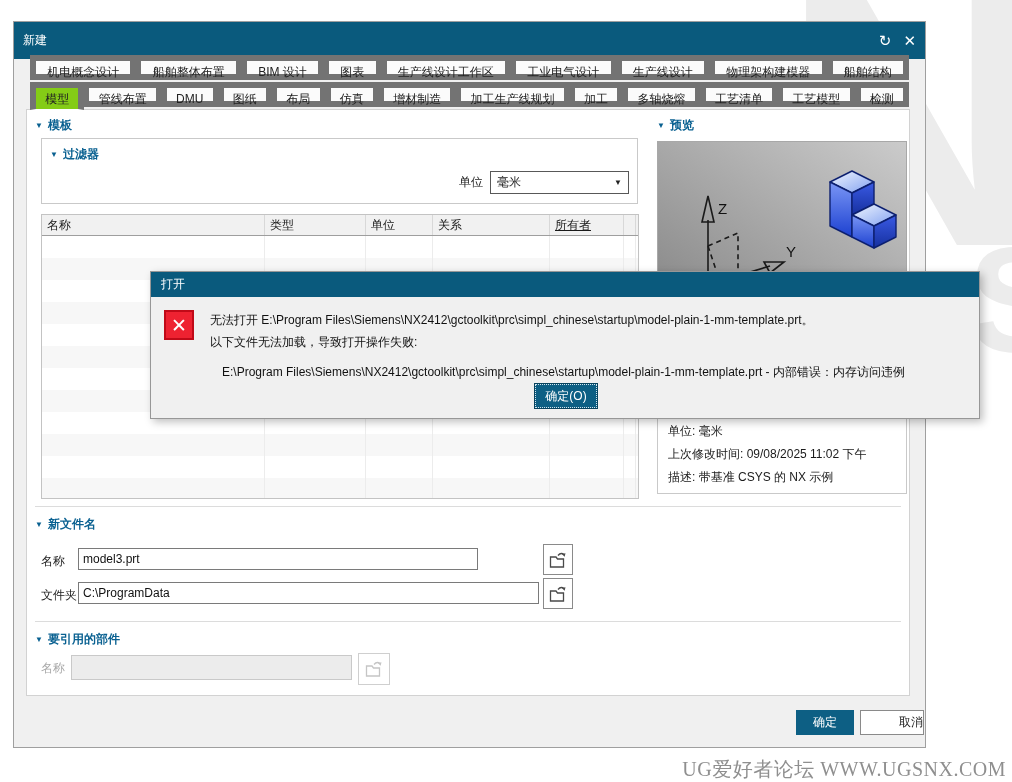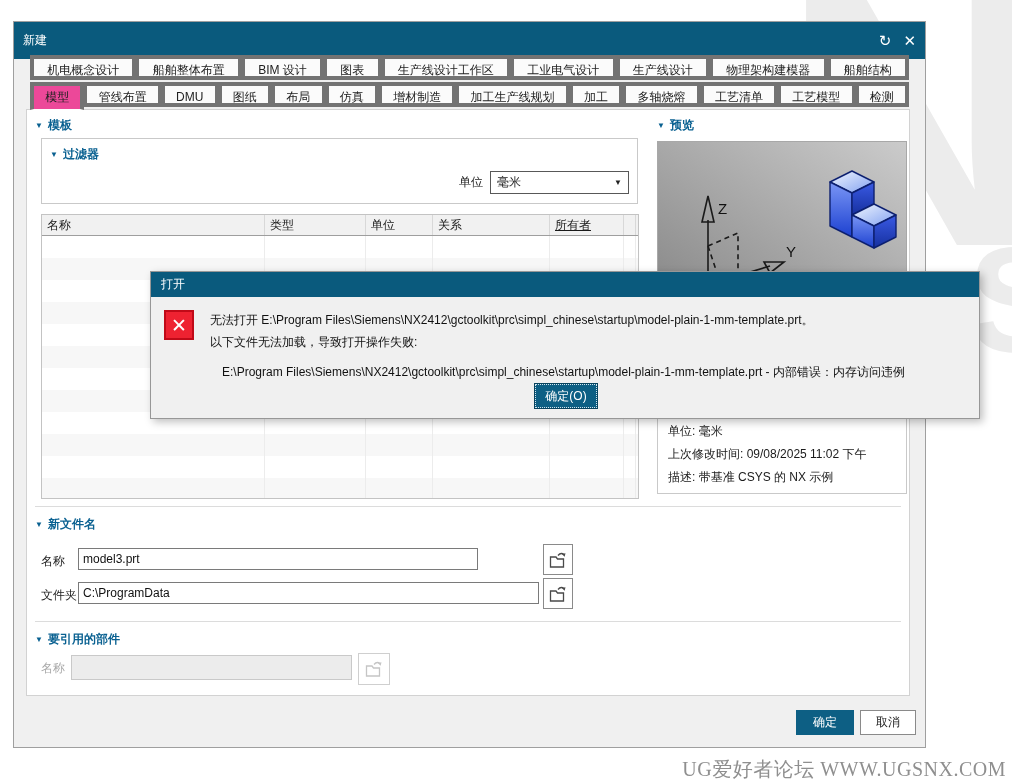--- a/index.html
+++ b/index.html
@@ -20,24 +20,24 @@
   .dlg-main { position:absolute; left:13px; top:21px; width:913px; height:727px; z-index:2;
               background:#f0f0f0; border:1px solid #9f9f9f; }
   .titlebar { height:37px; background:#0a5a7d; color:#fff; display:flex; align-items:center;
               padding:0 9px; font-size:12px; }
   .titlebar .spacer { flex:1; }
   .tb-icon { color:#fff; font-size:15px; margin-left:12px; line-height:1; cursor:pointer; }
 
   .tabs { position:absolute; left:16px; top:33px; width:878px; }
   .tabrow { display:flex; }
   .tabrow + .tabrow { margin-top:2px; }
-  .tab { flex:1 1 auto; border:4px solid #737373; background:#fbfbfb; margin-right:-1px;
+  .tab { flex:1 1 auto; border:6px solid #737373; background:#fbfbfb; margin-right:-1px;
          height:25px; line-height:23px; text-align:center; white-space:nowrap; padding:0 8px;
          color:#222; cursor:pointer; }
-  .tab.selected { background:#ec4899; border-bottom:1px solid #fff; height:28px; z-index:4; position:relative; }
+  .tab.selected { background:#84cc16; border-bottom:1px solid #fff; height:28px; z-index:4; position:relative; }
 
   .panel { position:absolute; left:12px; top:87px; width:884px; height:587px;
            background:#fff; border:1px solid #d2d2d2; }
 
   .sec-h { position:absolute; display:flex; align-items:center; gap:5px;
            color:#0a6191; font-weight:bold; font-size:12px; }
   .tri { font-size:8px; line-height:1; }
 
   
   .filter-box { position:absolute; left:14px; top:28px; width:597px; height:66px;
@@ -70,21 +70,21 @@
          font-size:12px; padding:0 4px; font-family:inherit; color:#111; }
   .inp:disabled { background:#ececec; border:1px solid #c9c9c9; }
   .icon-btn { position:absolute; width:30px; height:31px; border:1px solid #8a8a8a; background:#fff;
               display:flex; align-items:center; justify-content:center; cursor:pointer; }
   .icon-btn.disabled { border-color:#cfcfcf; cursor:default; }
   .lbl.disabled { color:#a8a8a8; }
 
   
   .btn { position:absolute; height:25px; font-size:12px; text-align:center; line-height:23px; cursor:pointer; }
   .btn-ok { left:782px; top:688px; width:58px; background:#0d5f84; color:#fff; border:1px solid #0d5f84; }
-  .btn-cancel { left:846px; top:688px; width:56px; background:#fff; color:#222; border:1px solid #8a8a8a; }
+  .btn-cancel { left:846px; top:688px; width:64px; background:#fff; color:#222; border:1px solid #8a8a8a;text-align:right; }
 
   
   .dlg-err { position:absolute; left:150px; top:271px; width:830px; height:148px; z-index:6;
              background:#f0f0f0; border:1px solid #979797; box-shadow:3px 3px 8px rgba(0,0,0,.25); }
   .err-title { height:25px; background:#0a5a7d; color:#fff; display:flex; align-items:center; padding:0 10px; }
   .err-icon { position:absolute; left:13px; top:38px; width:30px; height:30px; background:#ee2231;
               border:2px solid #c00a18; color:#fff; font-size:19px; font-weight:bold;
               display:flex; align-items:center; justify-content:center; line-height:1; }
   .err-text { position:absolute; left:59px; top:37px; line-height:22px; color:#111; white-space:nowrap; }
   .err-detail { position:absolute; left:71px; top:92px; color:#111; white-space:nowrap; }

